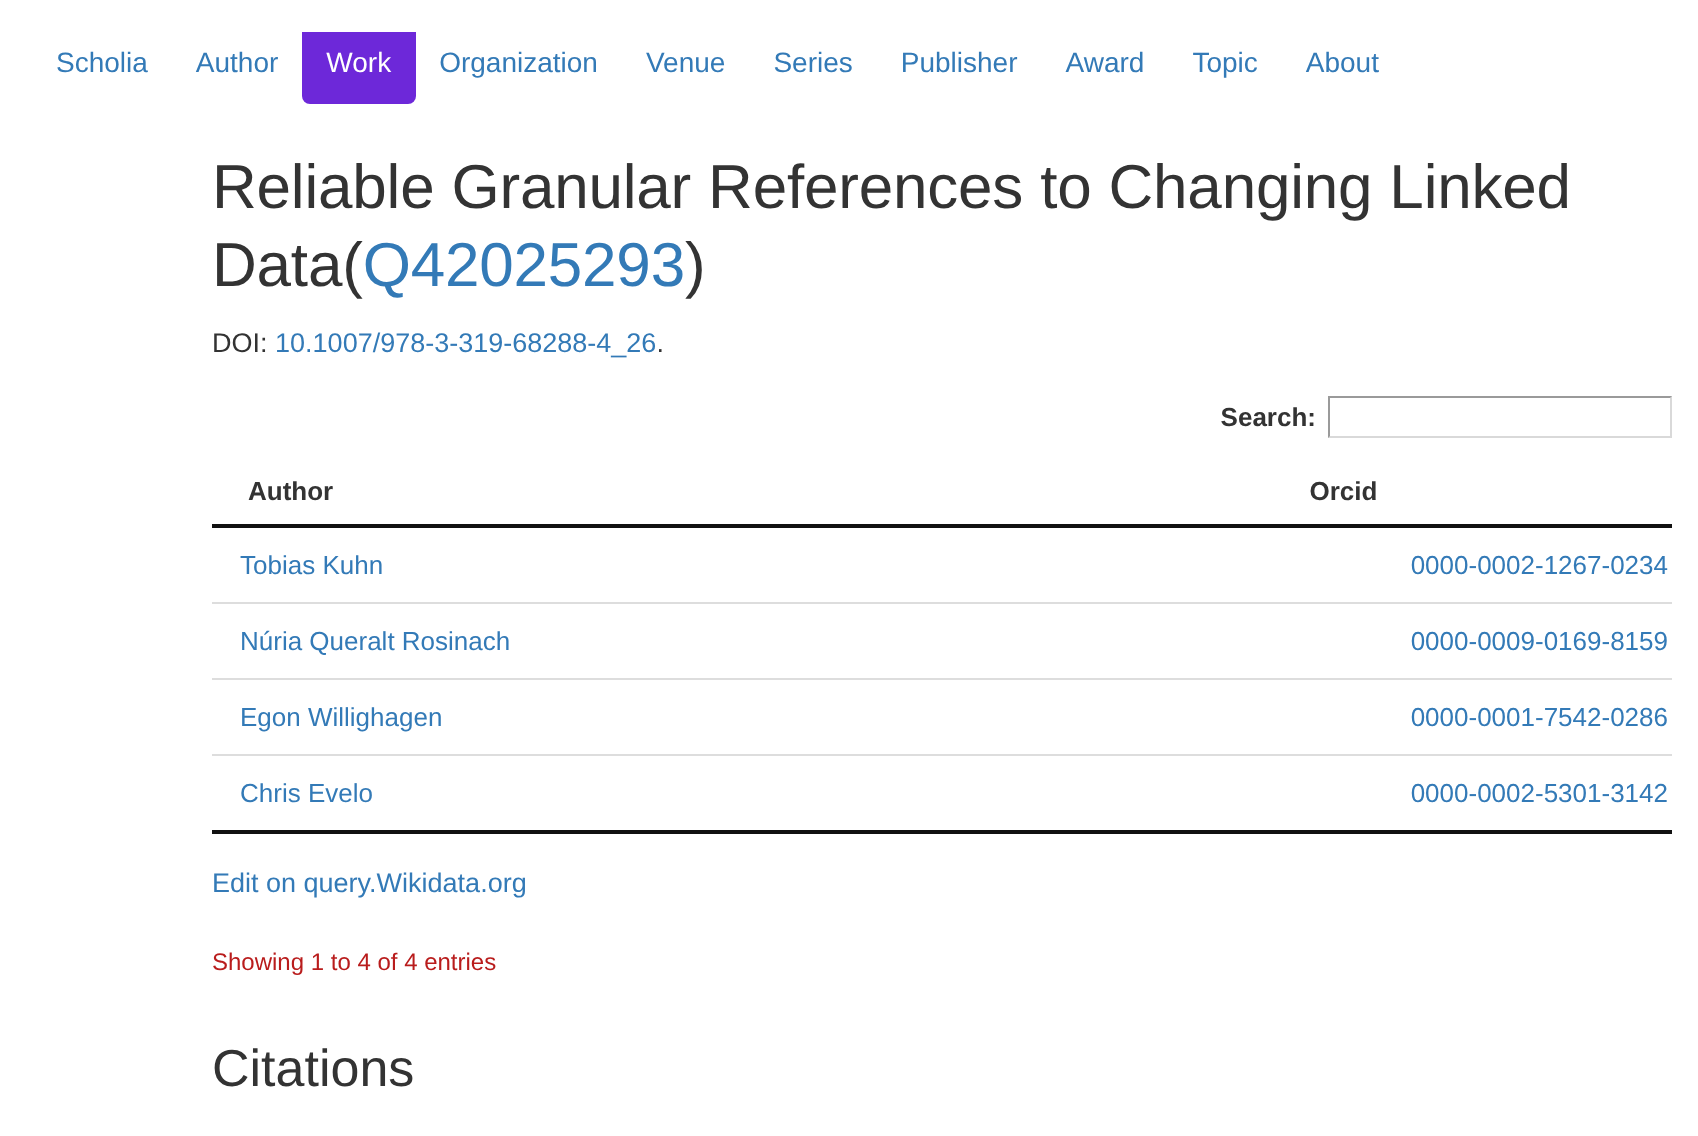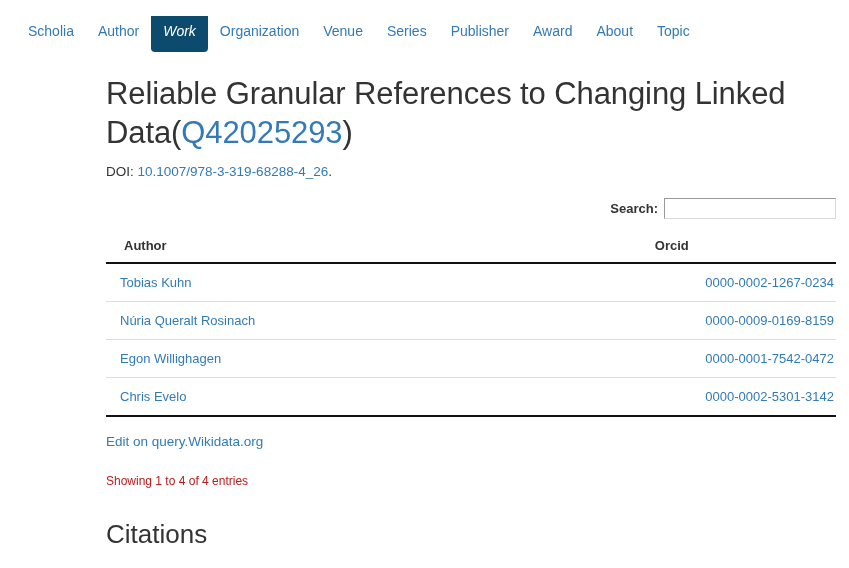--- a/index.html
+++ b/index.html
@@ -35,23 +35,22 @@
   .nav-item {
     font-size: 14px;
     line-height: 14px;
     padding: 8px 12px 14px 12px;
     color: #337ab7;
     cursor: pointer;
     white-space: nowrap;
     border-radius: 0 0 4px 4px;
   }
   .nav-item.active {
-    background: #0c4a6e;
+    background: #6d28d9;
     color: #ffffff;
-    font-style: italic;
   }
 
   
   .content {
     position: absolute;
     left: 106px;
     top: 74px;
     width: 730px;
   }
 
@@ -199,22 +198,22 @@
 <nav class="navbar">
   <ul class="nav-list">
     <li class="nav-item">Scholia</li>
     <li class="nav-item">Author</li>
     <li class="nav-item active">Work</li>
     <li class="nav-item">Organization</li>
     <li class="nav-item">Venue</li>
     <li class="nav-item">Series</li>
     <li class="nav-item">Publisher</li>
     <li class="nav-item">Award</li>
+    <li class="nav-item">Topic</li>
     <li class="nav-item">About</li>
-    <li class="nav-item">Topic</li>
   </ul>
 </nav>
 
 <div class="content">
 
   <h1 class="work-title"><span>Reliable Granular References to Changing Linked Data</span><span class="paren">(</span><span class="qid">Q42025293</span><span class="paren">)</span></h1>
 
   <p class="doi-line"><span>DOI:</span>
     <a>10.1007/978-3-319-68288-4_26</a><span>.</span></p>
 
@@ -245,21 +244,21 @@
         </td>
         <td class="col-orcid">
           <a>0000-0009-0169-8159</a>
         </td>
       </tr>
       <tr>
         <td class="col-author">
           <a>Egon Willighagen</a>
         </td>
         <td class="col-orcid">
-          <a>0000-0001-7542-0472</a>
+          <a>0000-0001-7542-0286</a>
         </td>
       </tr>
       <tr>
         <td class="col-author">
           <a>Chris Evelo</a>
         </td>
         <td class="col-orcid">
           <a>0000-0002-5301-3142</a>
         </td>
       </tr>

